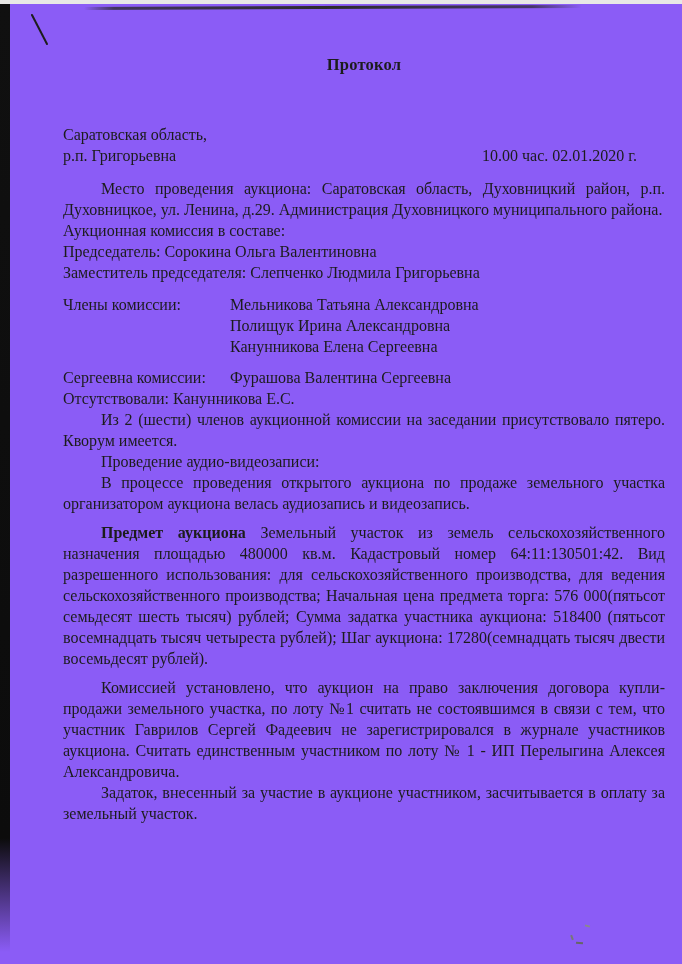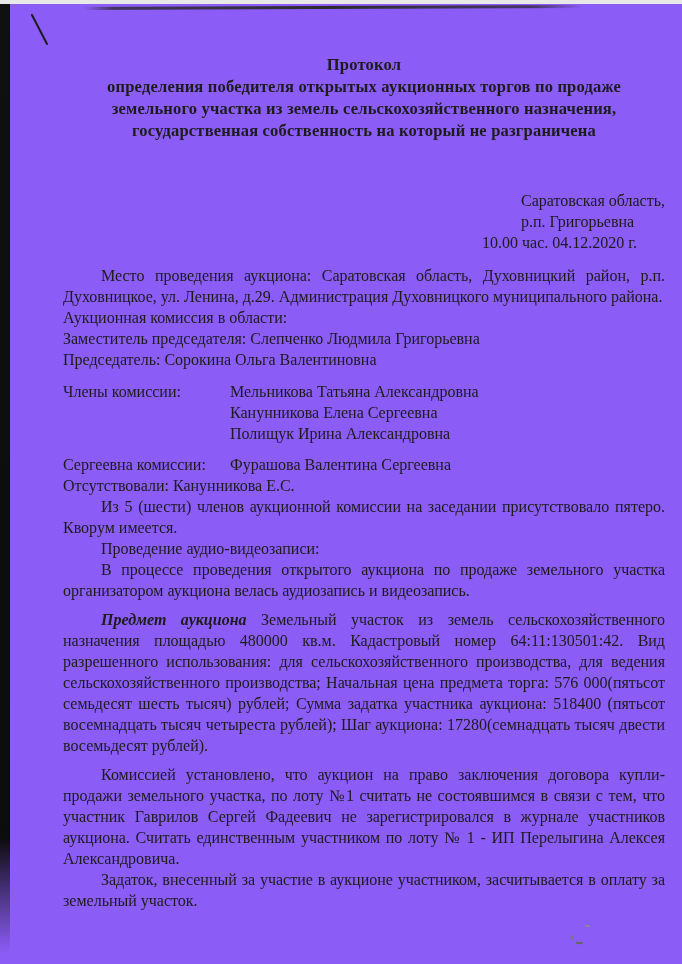--- a/index.html
+++ b/index.html
@@ -42,28 +42,27 @@
     font-weight: bold;
     text-align: center;
     letter-spacing: 0.2px;
   }
   .title .t-line { display: block; }
   .dateline {
     margin-top: 48px;
     display: flex;
     justify-content: space-between;
     align-items: flex-end;
-    flex-direction: column;
   }
   .dateline .dt { padding-right: 28px; white-space: nowrap; }
   p { margin: 0; }
   .para { text-align: justify; }
   .indent { text-indent: 38px; }
   .bold { font-weight: normal; }
-  .bi { font-weight: bold; font-style: italic; }
+  .bi { font-weight: bold; }
   .it { }
   .row { display: flex; }
   .row-label { width: 167px; flex-shrink: 0; }
   .row-values { flex: 1; }
   .mt-members { margin-top: 11px; }
   .mt-secretary { margin-top: 10px; }
   .mt-subject { margin-top: 8px; }
   .mt-decision { margin-top: 8px; }
 </style>
 </head>
@@ -77,54 +76,53 @@
     <line x1="5" y1="4" x2="20" y2="33" stroke="#1d1d1d" stroke-width="2" stroke-linecap="round"></line>
   </svg>
   <div class="speck s1"></div>
   <div class="speck s2"></div>
   <div class="speck s3"></div>
 
   <div class="content">
 
     <h1 class="title">
       <span class="t-line">Протокол</span>
-      <span>определения победителя открытых аукционных торгов по продаже  земельного участка из земель сельскохозяйственного  назначения, государственная собственность на который не разграничена</span>
     </h1>
 
     <div class="dateline">
       <div>
         <div>Саратовская область,</div>
         <div>р.п. Григорьевна</div>
       </div>
-      <div class="dt">10.00 час.  04.12.2020 г.</div>
+      <div class="dt">10.00 час.  02.01.2020 г.</div>
     </div>
 
     <p class="para indent" style="margin-top:12px"><span class="bold">Место проведения аукциона:</span> <span>Саратовская область, Духовницкий район, р.п. Духовницкое, ул. Ленина, д.29. Администрация Духовницкого муниципального района.</span></p>
 
 
-    <p class="bold">Аукционная комиссия в области:</p>
+    <p class="bold">Аукционная комиссия в составе:</p>
+    <p>Председатель: Сорокина Ольга Валентиновна</p>
     <p>Заместитель председателя: Слепченко Людмила Григорьевна</p>
-    <p>Председатель: Сорокина Ольга Валентиновна</p>
 
     <div class="row mt-members">
       <div class="row-label">Члены комиссии:</div>
       <div class="row-values">
         <div>Мельникова Татьяна Александровна</div>
+        <div>Полищук Ирина Александровна</div>
         <div>Канунникова Елена Сергеевна</div>
-        <div>Полищук Ирина Александровна</div>
       </div>
     </div>
 
     <div class="row mt-secretary">
       <div class="row-label">Сергеевна комиссии:</div>
       <div class="row-values">Фурашова Валентина Сергеевна</div>
     </div>
     <p>Отсутствовали: Канунникова Е.С.</p>
 
-    <p class="para indent">Из 5 (шести) членов аукционной комиссии на заседании присутствовало пятеро. Кворум имеется.</p>
+    <p class="para indent">Из 2 (шести) членов аукционной комиссии на заседании присутствовало пятеро. Кворум имеется.</p>
 
     <p class="bold indent">Проведение аудио-видеозаписи:</p>
     <p class="para indent"><span>В процессе проведения открытого аукциона по продаже земельного участка организатором аукциона велась</span> <span class="it">аудиозапись и видеозапись</span><span>.</span></p>
 
     <p class="para indent mt-subject"><span class="bi">Предмет аукциона</span> <span>Земельный участок из земель сельскохозяйственного назначения площадью 480000 кв.м. Кадастровый номер 64:11:130501:42. Вид разрешенного использования: для сельскохозяйственного производства, для ведения сельскохозяйственного производства; Начальная цена предмета торга: 576 000(пятьсот семьдесят шесть тысяч) рублей; Сумма задатка участника аукциона: 518400 (пятьсот восемнадцать тысяч четыреста рублей); Шаг аукциона: 17280(семнадцать тысяч двести восемьдесят рублей).</span></p>
 
     <p class="para indent mt-decision">Комиссией установлено, что аукцион на право заключения договора купли-продажи земельного участка, по лоту №1 считать не состоявшимся в связи с тем, что участник Гаврилов Сергей Фадеевич не зарегистрировался в журнале участников аукциона. Считать единственным участником по лоту № 1 -  ИП Перелыгина Алексея Александровича.</p>
 
     <p class="para indent">Задаток, внесенный за участие в аукционе участником, засчитывается в оплату за земельный участок.</p>
 

